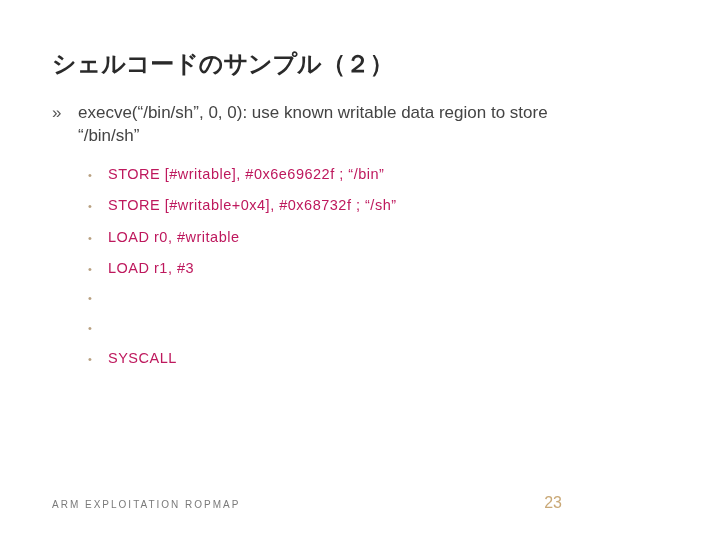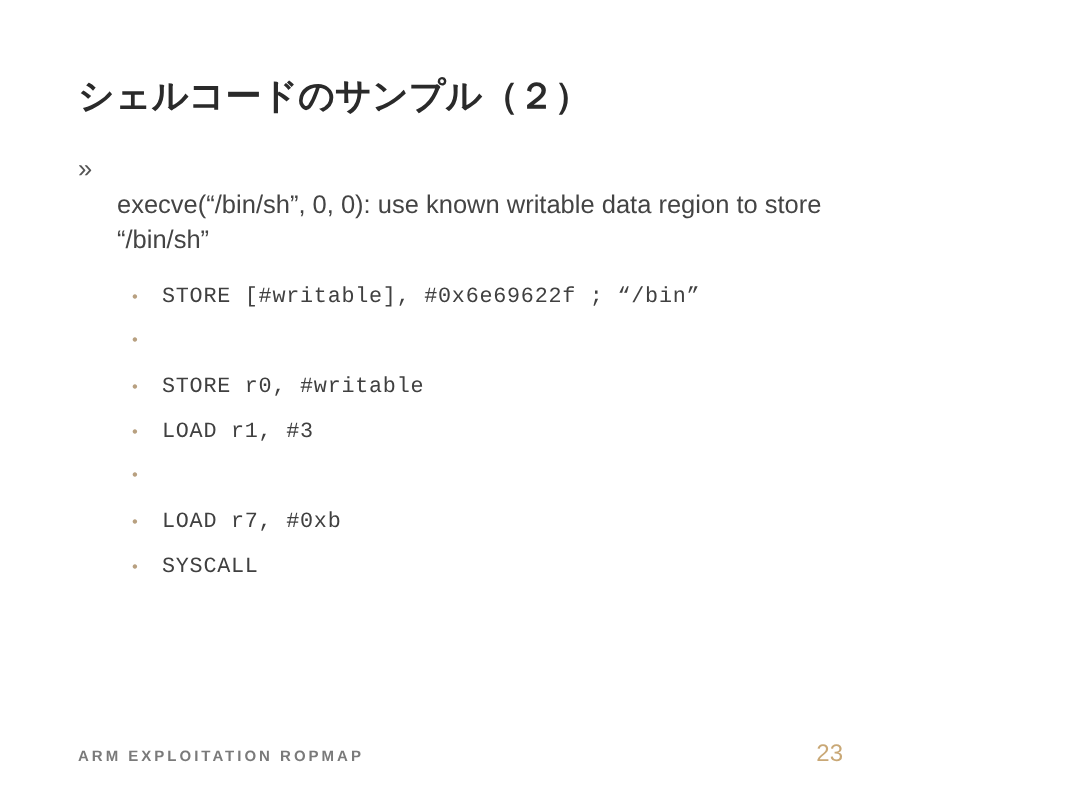--- a/index.html
+++ b/index.html
@@ -1,27 +1,27 @@
 <!DOCTYPE html>
 <html><head>
 <meta charset="utf-8">
 <style>
   * { margin: 0; padding: 0; box-sizing: border-box; }
   html, body { width: 720px; height: 540px; background: #fff; font-family: Arial, "Hiragino Kaku Gothic Pro", "Meiryo", sans-serif; color: #333; }
   .slide { width: 614px; height: 540px; position: relative; padding: 48px 52px 0 52px; }
   .title { font-size: 24px; font-weight: 700; color: #2a2a2a; margin-bottom: 22px; letter-spacing: 0; }
   .top-item { display: flex; font-size: 17px; color: #444; margin-bottom: 18px; line-height: 1.35; }
   .top-bullet { width: 26px; flex-shrink: 0; font-size: 17px; color: #555; }
-  .top-text { flex: 1; margin-top: 24px; }
+  .top-text { flex: 1; }
   .sub-list { margin-left: 36px; }
   .sub-item { display: flex; align-items: baseline; margin-bottom: 14px; }
   .sub-bullet { width: 20px; flex-shrink: 0; color: #b8a080; font-size: 11px; line-height: 1.4; }
-  .sub-text { font-family: Liberation Mono, monospace; font-size: 14.5px; color: #404040; letter-spacing: 0.5px; }
+  .sub-text { font-family: Liberation Sans, sans-serif; font-size: 14.5px; color: #be185d; letter-spacing: 0.5px; }
   .footer { position: absolute; bottom: 28px; left: 52px; right: 52px; display: flex; justify-content: space-between; align-items: baseline; }
-  .footer-left { font-size: 10px; letter-spacing: 2px; color: #7a7a7a; font-weight: 700; }
+  .footer-left { font-size: 10px; letter-spacing: 2px; color: #7a7a7a; font-weight: 400; }
   .footer-right { font-size: 16px; color: #c9a876; }
 </style>
 </head>
 <body>
 
 <div class="slide">
 
   <h1 class="title">シェルコードのサンプル（２）</h1>
 
   <div class="top-item">
@@ -29,35 +29,35 @@
     <div class="top-text">execve(“/bin/sh”, 0, 0): use known writable data region to store “/bin/sh”</div>
   </div>
 
   <div class="sub-list">
     <div class="sub-item">
       <div class="sub-bullet">•</div>
       <div class="sub-text">STORE [#writable], #0x6e69622f ; “/bin”</div>
     </div>
     <div class="sub-item">
       <div class="sub-bullet">•</div>
+      <div class="sub-text">STORE [#writable+0x4], #0x68732f ; “/sh”</div>
     </div>
     <div class="sub-item">
       <div class="sub-bullet">•</div>
-      <div class="sub-text">STORE r0, #writable</div>
+      <div class="sub-text">LOAD r0, #writable</div>
     </div>
     <div class="sub-item">
       <div class="sub-bullet">•</div>
       <div class="sub-text">LOAD r1, #3</div>
     </div>
     <div class="sub-item">
       <div class="sub-bullet">•</div>
     </div>
     <div class="sub-item">
       <div class="sub-bullet">•</div>
-      <div class="sub-text">LOAD r7, #0xb</div>
     </div>
     <div class="sub-item">
       <div class="sub-bullet">•</div>
       <div class="sub-text">SYSCALL</div>
     </div>
   </div>
 
   <div class="footer">
     <div class="footer-left">ARM EXPLOITATION ROPMAP</div>
     <div class="footer-right">23</div>

